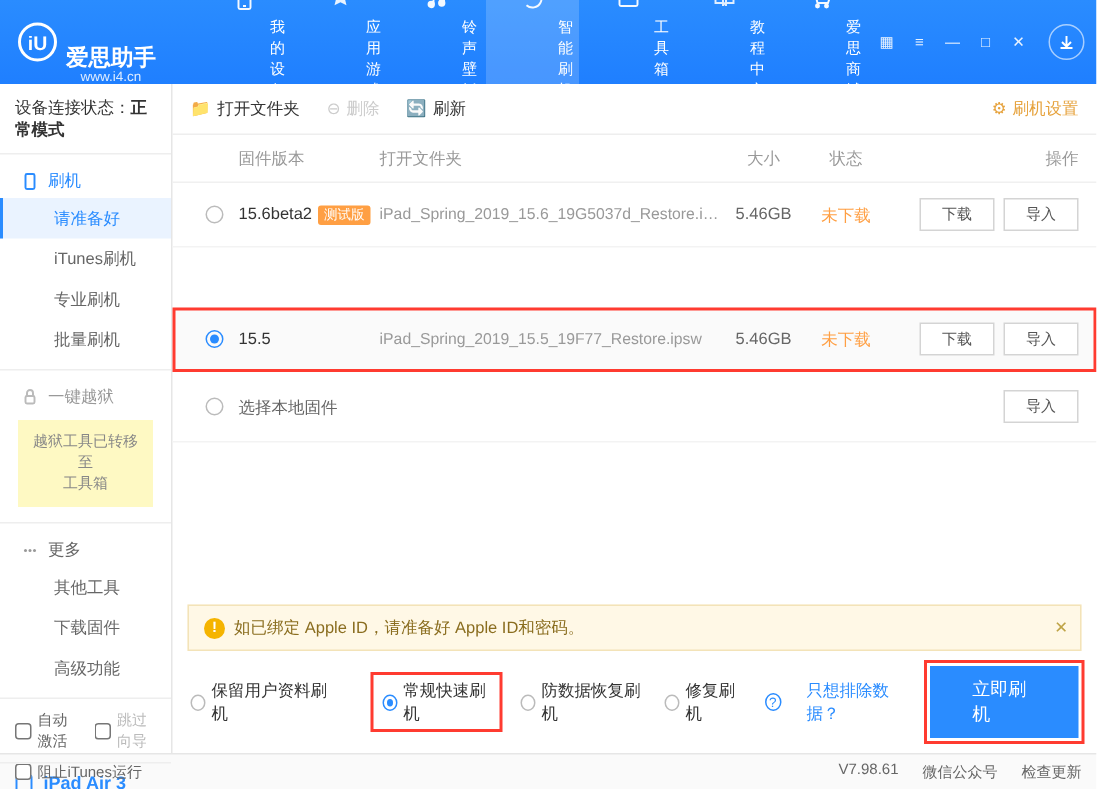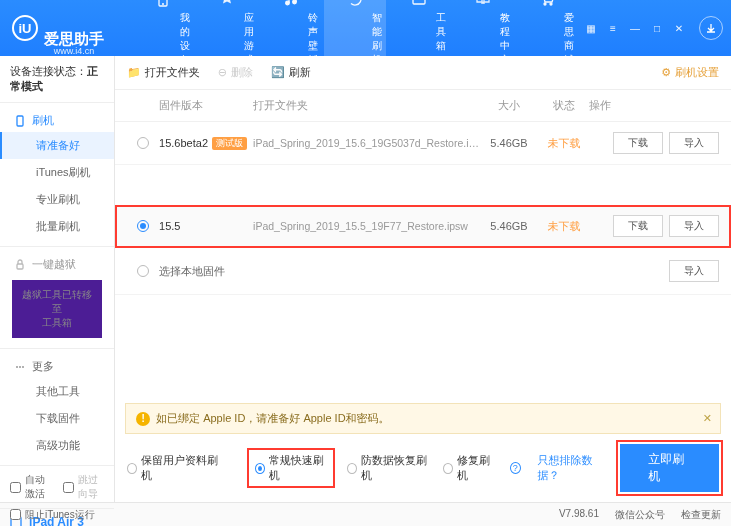--- a/index.html
+++ b/index.html
@@ -22,42 +22,42 @@
 
 .body-row { display: flex; height: 446px; }
 .sidebar { width: 145px; border-right: 1px solid #e6e6e6; display: flex; flex-direction: column; }
 .conn-status { padding: 8px 10px; font-size: 11px; }
 .conn-status b { color: #333; }
 .side-group { border-top: 1px solid #eee; padding: 6px 0; }
 .side-header { display: flex; align-items: center; gap: 6px; padding: 4px 14px; color: #2a8cff; font-size: 11px; cursor: pointer; }
 .side-header.gray { color: #999; }
 .side-item { padding: 6px 0 6px 36px; font-size: 11px; color: #666; cursor: pointer; }
 .side-item.active { background: #eaf3ff; color: #2a8cff; border-left: 2px solid #2a8cff; padding-left: 34px; }
-.side-note { margin: 4px 12px; padding: 8px; background: #4c1d95; font-size: 10px; color: #888; text-align: center; line-height: 1.4; }
+.side-note { margin: 4px 12px; padding: 8px; background: #fef9c3; font-size: 10px; color: #888; text-align: center; line-height: 1.4; }
 
 .side-bottom { margin-top: auto; border-top: 1px solid #eee; }
 .chk-row { display: flex; align-items: center; gap: 4px; padding: 7px 10px; font-size: 10px; color: #666; }
 .chk-row input { width: 11px; height: 11px; }
 .device-block { padding: 6px 10px 8px; border-top: 1px solid #eee; }
 .device-name { color: #2a8cff; font-size: 12px; font-weight: bold; }
 
 .main { flex: 1; display: flex; flex-direction: column; }
 .toolbar { height: 34px; display: flex; align-items: center; padding: 0 12px; border-bottom: 1px solid #eee; gap: 18px; font-size: 11px; }
 .tb-item { display: flex; align-items: center; gap: 4px; cursor: pointer; }
 .tb-folder { color: #e6a23c; }
 .tb-del { color: #ccc; }
 .tb-refresh { color: #4caf50; }
 .tb-settings { margin-left: auto; color: #e6a23c; }
 
 .table-head { display: flex; padding: 8px 12px 8px 44px; color: #999; font-size: 11px; border-bottom: 1px solid #f0f0f0; }
 .col-ver { width: 94px; }
 .col-name { flex: 1; }
 .col-size { width: 60px; text-align: center; }
 .col-status { width: 50px; text-align: center; }
-.col-ops { width: 130px; text-align: left; }
+.col-ops { width: 130px; text-align: right; }
 
 .fw-row { display: flex; align-items: center; padding: 10px 12px; border-bottom: 1px solid #f3f3f3; font-size: 11px; }
 .fw-row.highlight { outline: 2px solid #ff3b30; outline-offset: -2px; background: #fafafa; margin-top: 40px; }
 .radio-cell { width: 32px; display: flex; justify-content: center; }
 .radio-dot { width: 12px; height: 12px; border: 1.5px solid #bbb; border-radius: 50%; position: relative; }
 .radio-dot.on { border-color: #2a8cff; }
 .radio-dot.on::after { content: ""; position: absolute; inset: 2px; background: #2a8cff; border-radius: 50%; }
 .ver-cell { width: 94px; display: flex; align-items: center; gap: 4px; }
 .beta-badge { background: #ff9f43; color: #fff; font-size: 9px; padding: 0 4px; border-radius: 2px; }
 .name-cell { flex: 1; color: #999; font-size: 10.5px; white-space: nowrap; overflow: hidden; text-overflow: ellipsis; }

